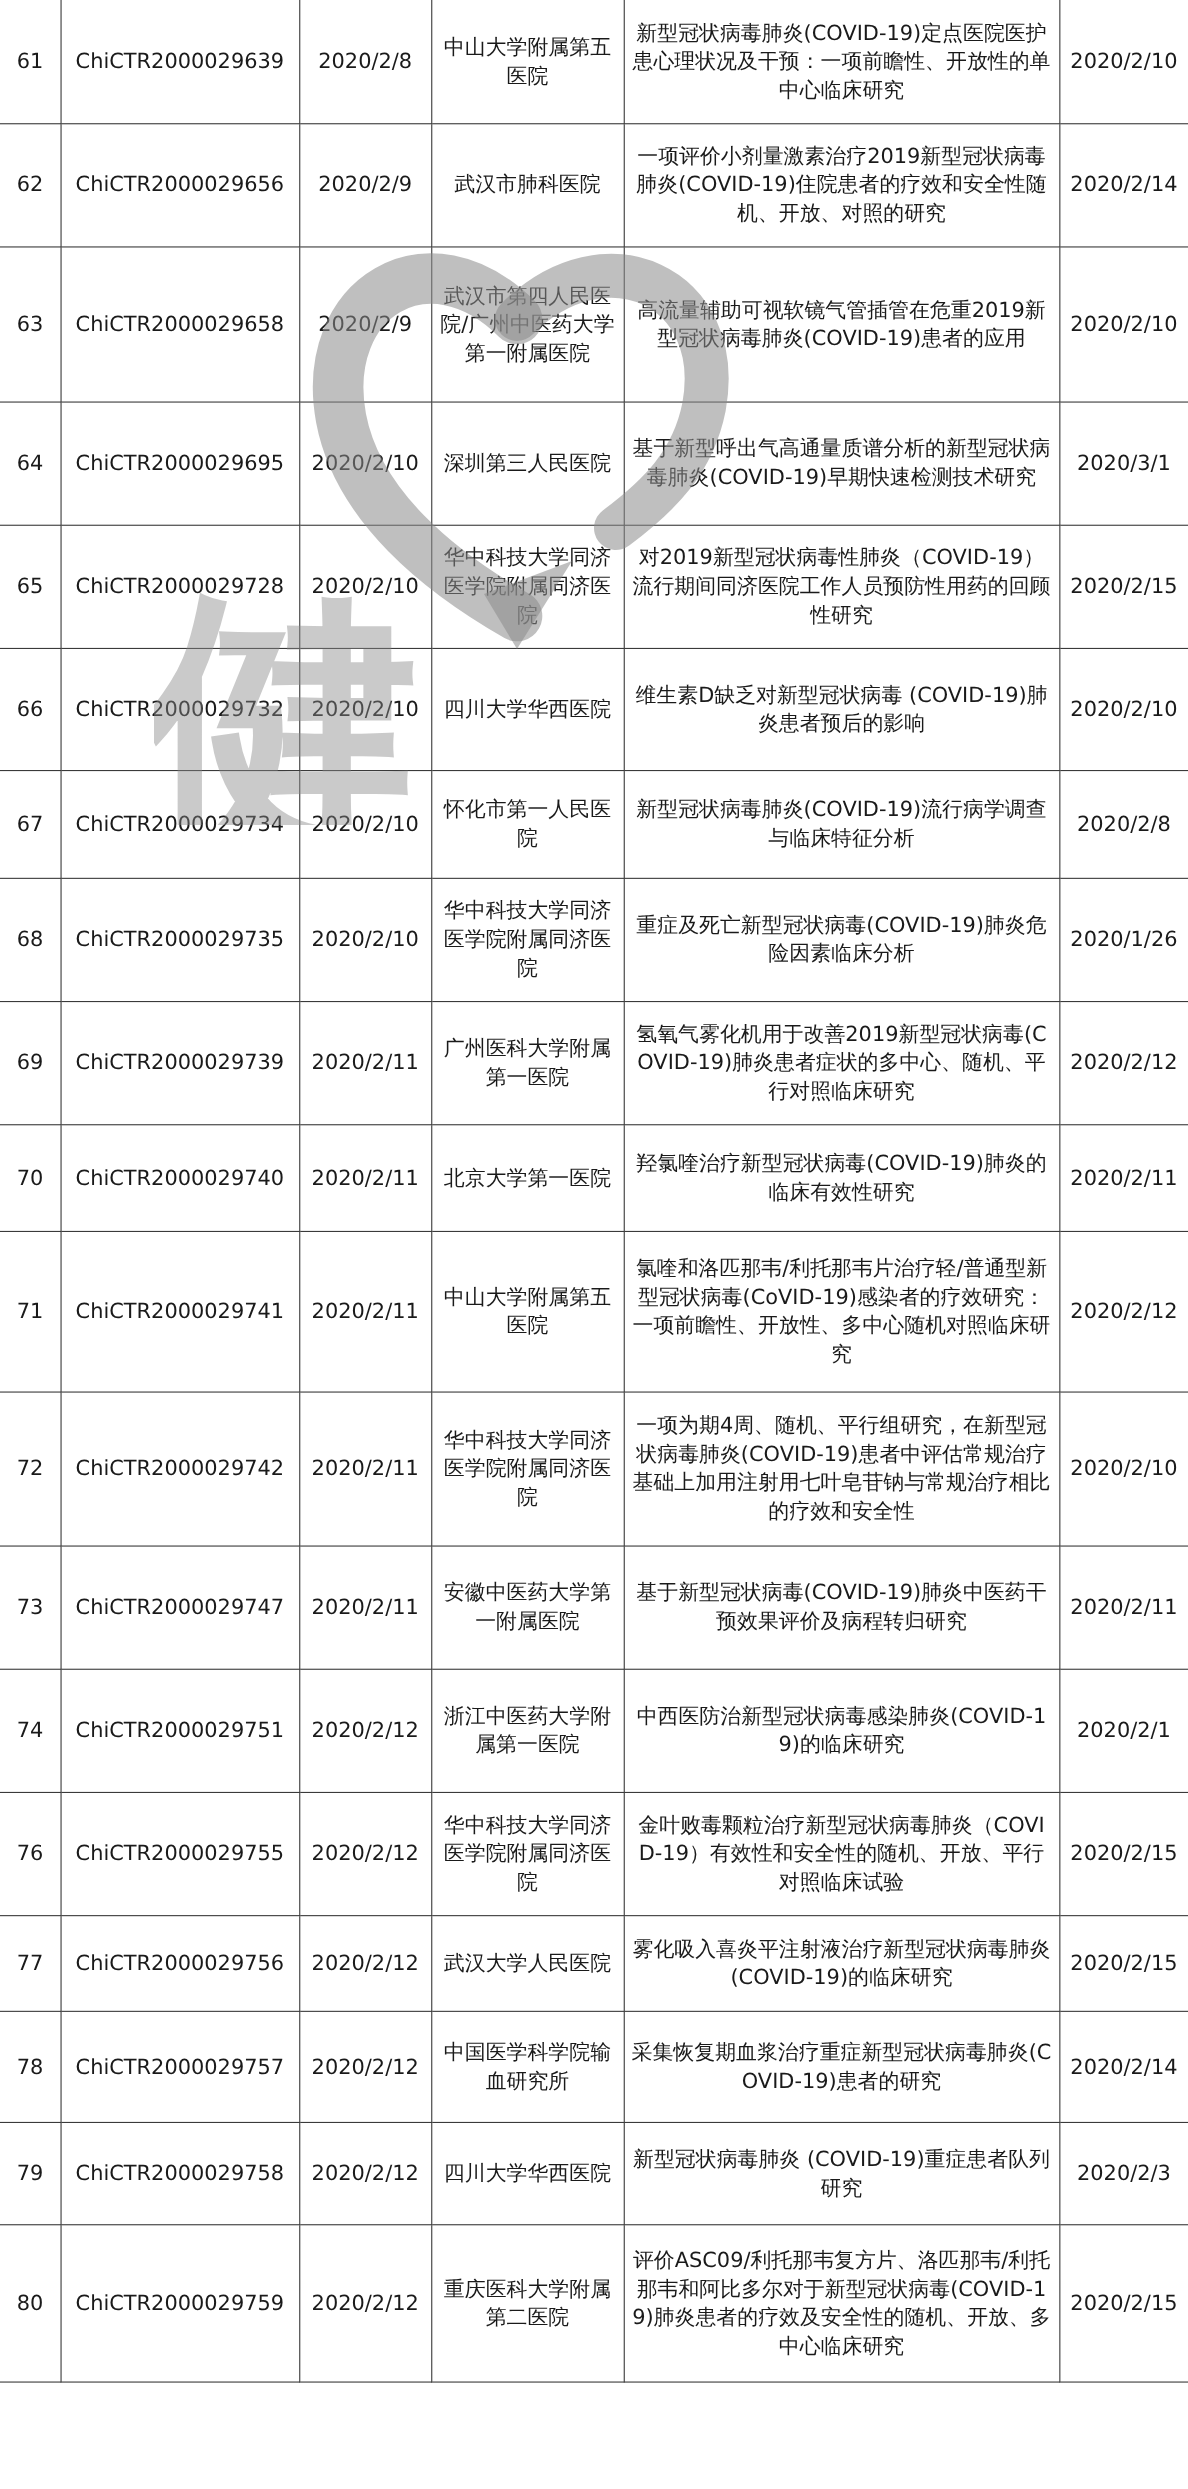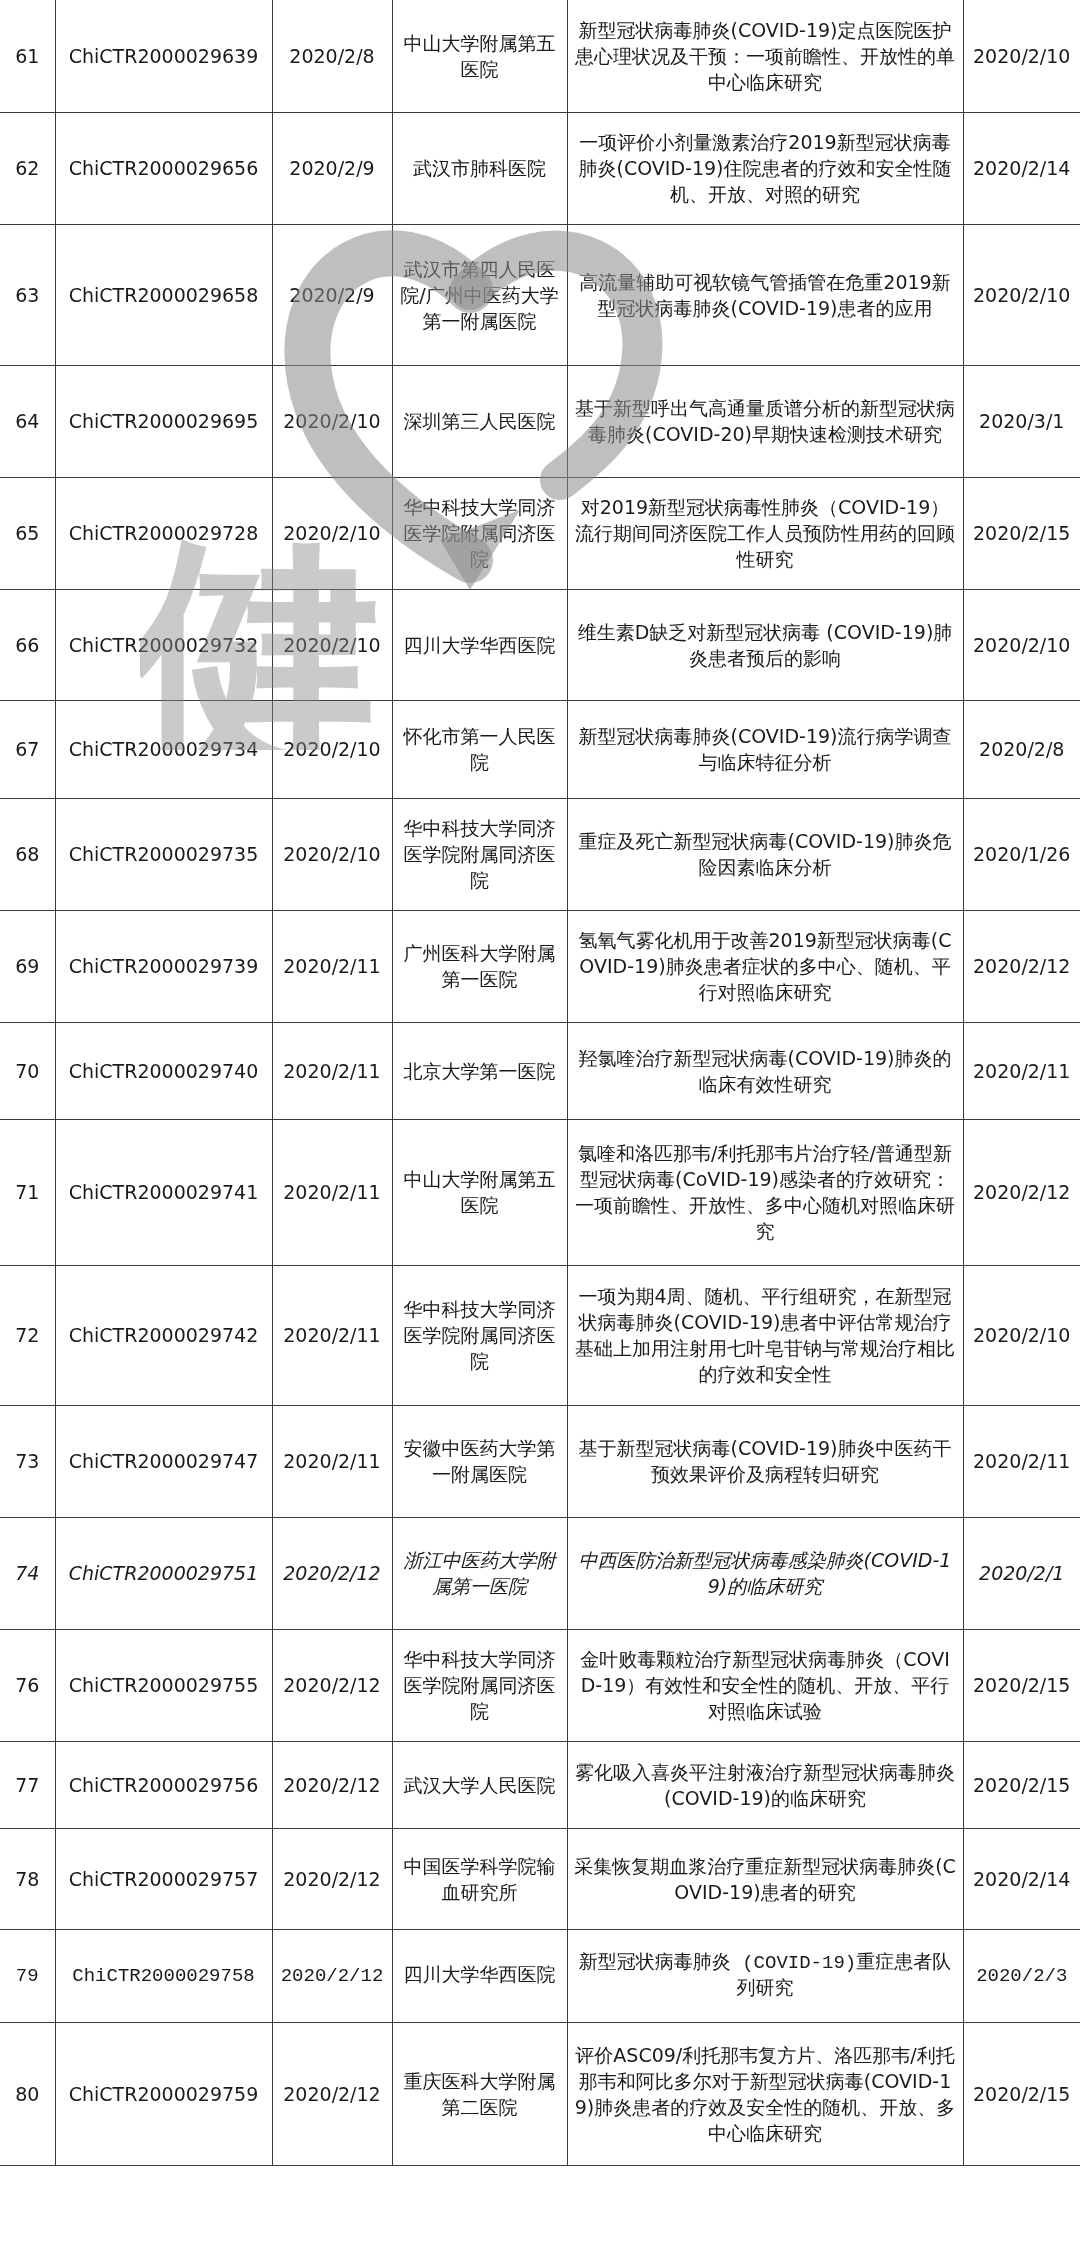--- a/index.html
+++ b/index.html
@@ -46,21 +46,21 @@
         <td class="c-date">2020/2/9</td>
         <td class="c-org">武汉市第四人民医院/广州中医药大学第一附属医院</td>
         <td class="c-title">高流量辅助可视软镜气管插管在危重2019新型冠状病毒肺炎(COVID-19)患者的应用</td>
         <td class="c-end">2020/2/10</td>
       </tr>
       <tr style="height: 112px; padding-left: 45px;">
         <td class="c-no">64</td>
         <td class="c-id">ChiCTR2000029695</td>
         <td class="c-date">2020/2/10</td>
         <td class="c-org">深圳第三人民医院</td>
-        <td class="c-title">基于新型呼出气高通量质谱分析的新型冠状病毒肺炎(COVID-20)早期快速检测技术研究</td>
+        <td class="c-title">基于新型呼出气高通量质谱分析的新型冠状病毒肺炎(COVID-19)早期快速检测技术研究</td>
         <td class="c-end">2020/3/1</td>
       </tr>
       <tr style="height: 112px;">
         <td class="c-no">65</td>
         <td class="c-id">ChiCTR2000029728</td>
         <td class="c-date">2020/2/10</td>
         <td class="c-org">华中科技大学同济医学院附属同济医院</td>
         <td class="c-title">对2019新型冠状病毒性肺炎（COVID-19）流行期间同济医院工作人员预防性用药的回顾性研究</td>
         <td class="c-end">2020/2/15</td>
       </tr>
@@ -121,21 +121,21 @@
         <td class="c-end">2020/2/10</td>
       </tr>
       <tr style="height: 112px;">
         <td class="c-no">73</td>
         <td class="c-id">ChiCTR2000029747</td>
         <td class="c-date">2020/2/11</td>
         <td class="c-org">安徽中医药大学第一附属医院</td>
         <td class="c-title">基于新型冠状病毒(COVID-19)肺炎中医药干预效果评价及病程转归研究</td>
         <td class="c-end">2020/2/11</td>
       </tr>
-      <tr style="height: 112px; font-style: italic;">
+      <tr style="height: 112px;">
         <td class="c-no">74</td>
         <td class="c-id">ChiCTR2000029751</td>
         <td class="c-date">2020/2/12</td>
         <td class="c-org">浙江中医药大学附属第一医院</td>
         <td class="c-title">中西医防治新型冠状病毒感染肺炎(COVID-19)的临床研究</td>
         <td class="c-end">2020/2/1</td>
       </tr>
       <tr style="height: 112px;">
         <td class="c-no">76</td>
         <td class="c-id">ChiCTR2000029755</td>
@@ -153,21 +153,21 @@
         <td class="c-end">2020/2/15</td>
       </tr>
       <tr style="height: 101px;">
         <td class="c-no">78</td>
         <td class="c-id">ChiCTR2000029757</td>
         <td class="c-date">2020/2/12</td>
         <td class="c-org">中国医学科学院输血研究所</td>
         <td class="c-title">采集恢复期血浆治疗重症新型冠状病毒肺炎(COVID-19)患者的研究</td>
         <td class="c-end">2020/2/14</td>
       </tr>
-      <tr style="height: 93px; font-family: Liberation Mono, monospace;">
+      <tr style="height: 93px;">
         <td class="c-no">79</td>
         <td class="c-id">ChiCTR2000029758</td>
         <td class="c-date">2020/2/12</td>
         <td class="c-org">四川大学华西医院</td>
         <td class="c-title">新型冠状病毒肺炎 (COVID-19)重症患者队列研究</td>
         <td class="c-end">2020/2/3</td>
       </tr>
       <tr style="height: 143px;">
         <td class="c-no">80</td>
         <td class="c-id">ChiCTR2000029759</td>

